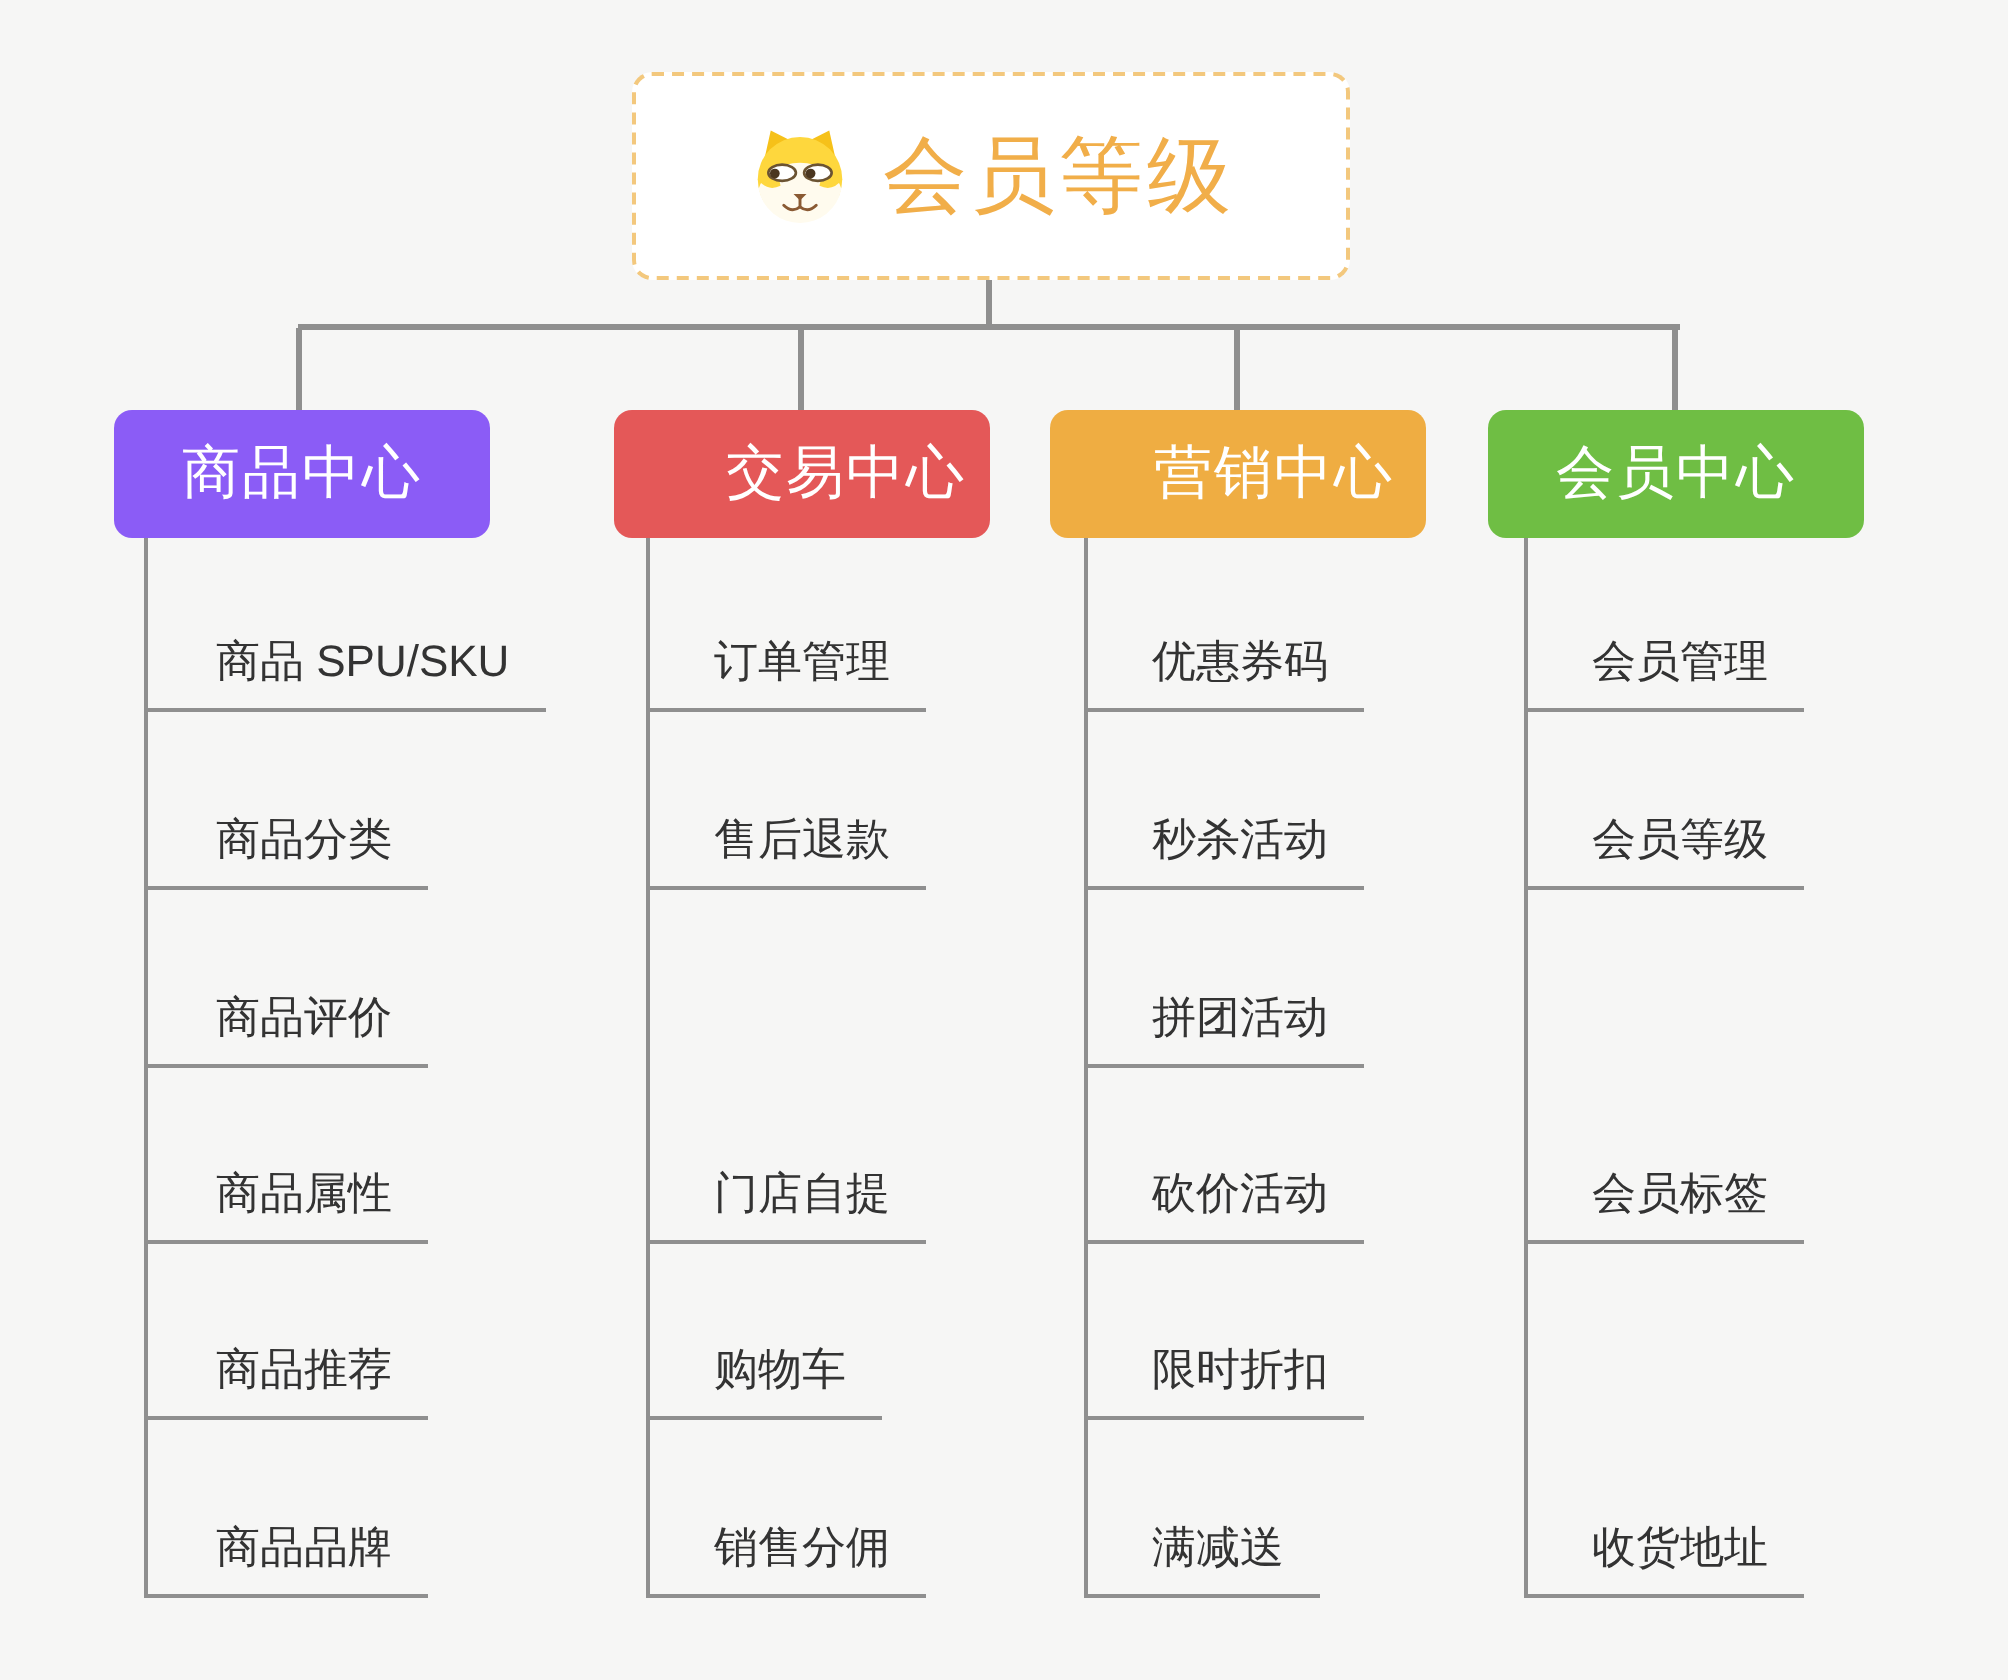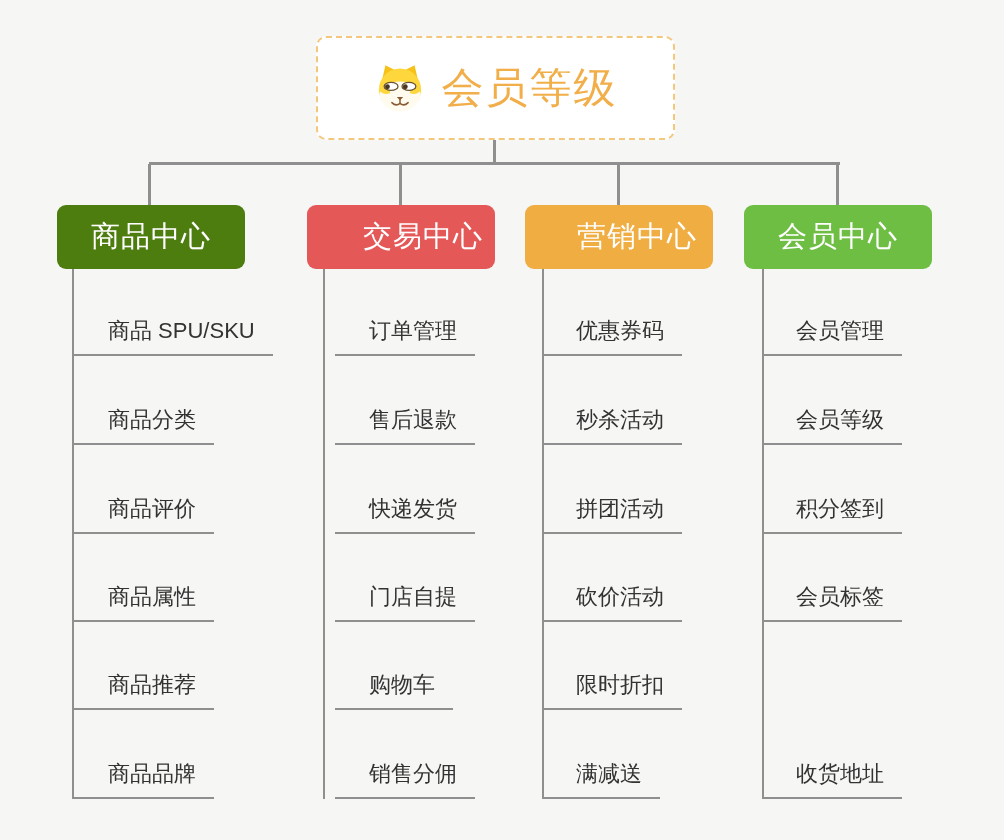--- a/index.html
+++ b/index.html
@@ -33,21 +33,21 @@
   .branch-box.b1{left:57px;} .branch-box.b2{left:307px;padding-left:44px;}
   .branch-box.b3{left:525px;} .branch-box.b4{left:744px;}
   
   .child{
     position:absolute;height:52px;box-sizing:border-box;
     display:flex;align-items:flex-end;
     padding:0 18px 8px 34px;white-space:nowrap;
     border-bottom:2px solid #8f8f8f;
     font-size:22px;color:#333333;
   }
-  .c1{left:72px;padding-left:36px;} .c2{left:335px;text-align:center;} .c3{left:542px;} .c4{left:762px;}
+  .c1{left:72px;padding-left:36px;} .c2{left:323px;text-align:center;} .c3{left:542px;} .c4{left:762px;}
   .r1{top:304px;} .r2{top:393px;} .r3{top:482px;}
   .r4{top:570px;} .r5{top:658px;} .r6{top:747px;}
 </style>
 </head>
 <body>
 
 <div class="stage">
 
   <div class="root" style="border-color: rgb(243, 200, 125);">
     <svg class="dog" viewBox="0 0 64 64" aria-hidden="true">
@@ -72,45 +72,43 @@
   <div class="line hbar"></div>
   <div class="line drop d1"></div>
   <div class="line drop d2"></div>
   <div class="line drop d3"></div>
   <div class="line drop d4"></div>
   <div class="vline v1"></div>
   <div class="vline v2"></div>
   <div class="vline v3"></div>
   <div class="vline v4"></div>
 
-  <div class="branch-box b1" style="background: #4d7c0f;">商品中心</div>
+  <div class="branch-box b1" style="background: #8b5cf6;">商品中心</div>
   <div class="branch-box b2" style="background: rgb(228, 88, 88);">交易中心</div>
   <div class="branch-box b3" style="background: rgb(239, 173, 66); padding-left: 36px;">营销中心</div>
   <div class="branch-box b4" style="background: rgb(111, 190, 68);">会员中心</div>
 
   <div class="child c1 r1">商品 SPU/SKU</div>
   <div class="child c1 r2">商品分类</div>
   <div class="child c1 r3">商品评价</div>
   <div class="child c1 r4">商品属性</div>
   <div class="child c1 r5">商品推荐</div>
   <div class="child c1 r6">商品品牌</div>
 
   <div class="child c2 r1">订单管理</div>
   <div class="child c2 r2">售后退款</div>
-  <div class="child c2 r3">快递发货</div>
   <div class="child c2 r4">门店自提</div>
   <div class="child c2 r5">购物车</div>
   <div class="child c2 r6">销售分佣</div>
 
   <div class="child c3 r1">优惠券码</div>
   <div class="child c3 r3">拼团活动</div>
   <div class="child c3 r2">秒杀活动</div>
   <div class="child c3 r4">砍价活动</div>
   <div class="child c3 r5">限时折扣</div>
   <div class="child c3 r6">满减送</div>
 
   <div class="child c4 r1">会员管理</div>
   <div class="child c4 r2">会员等级</div>
-  <div class="child c4 r3">积分签到</div>
   <div class="child c4 r4">会员标签</div>
   <div class="child c4 r6">收货地址</div>
 
 </div>
 
 </body></html>

